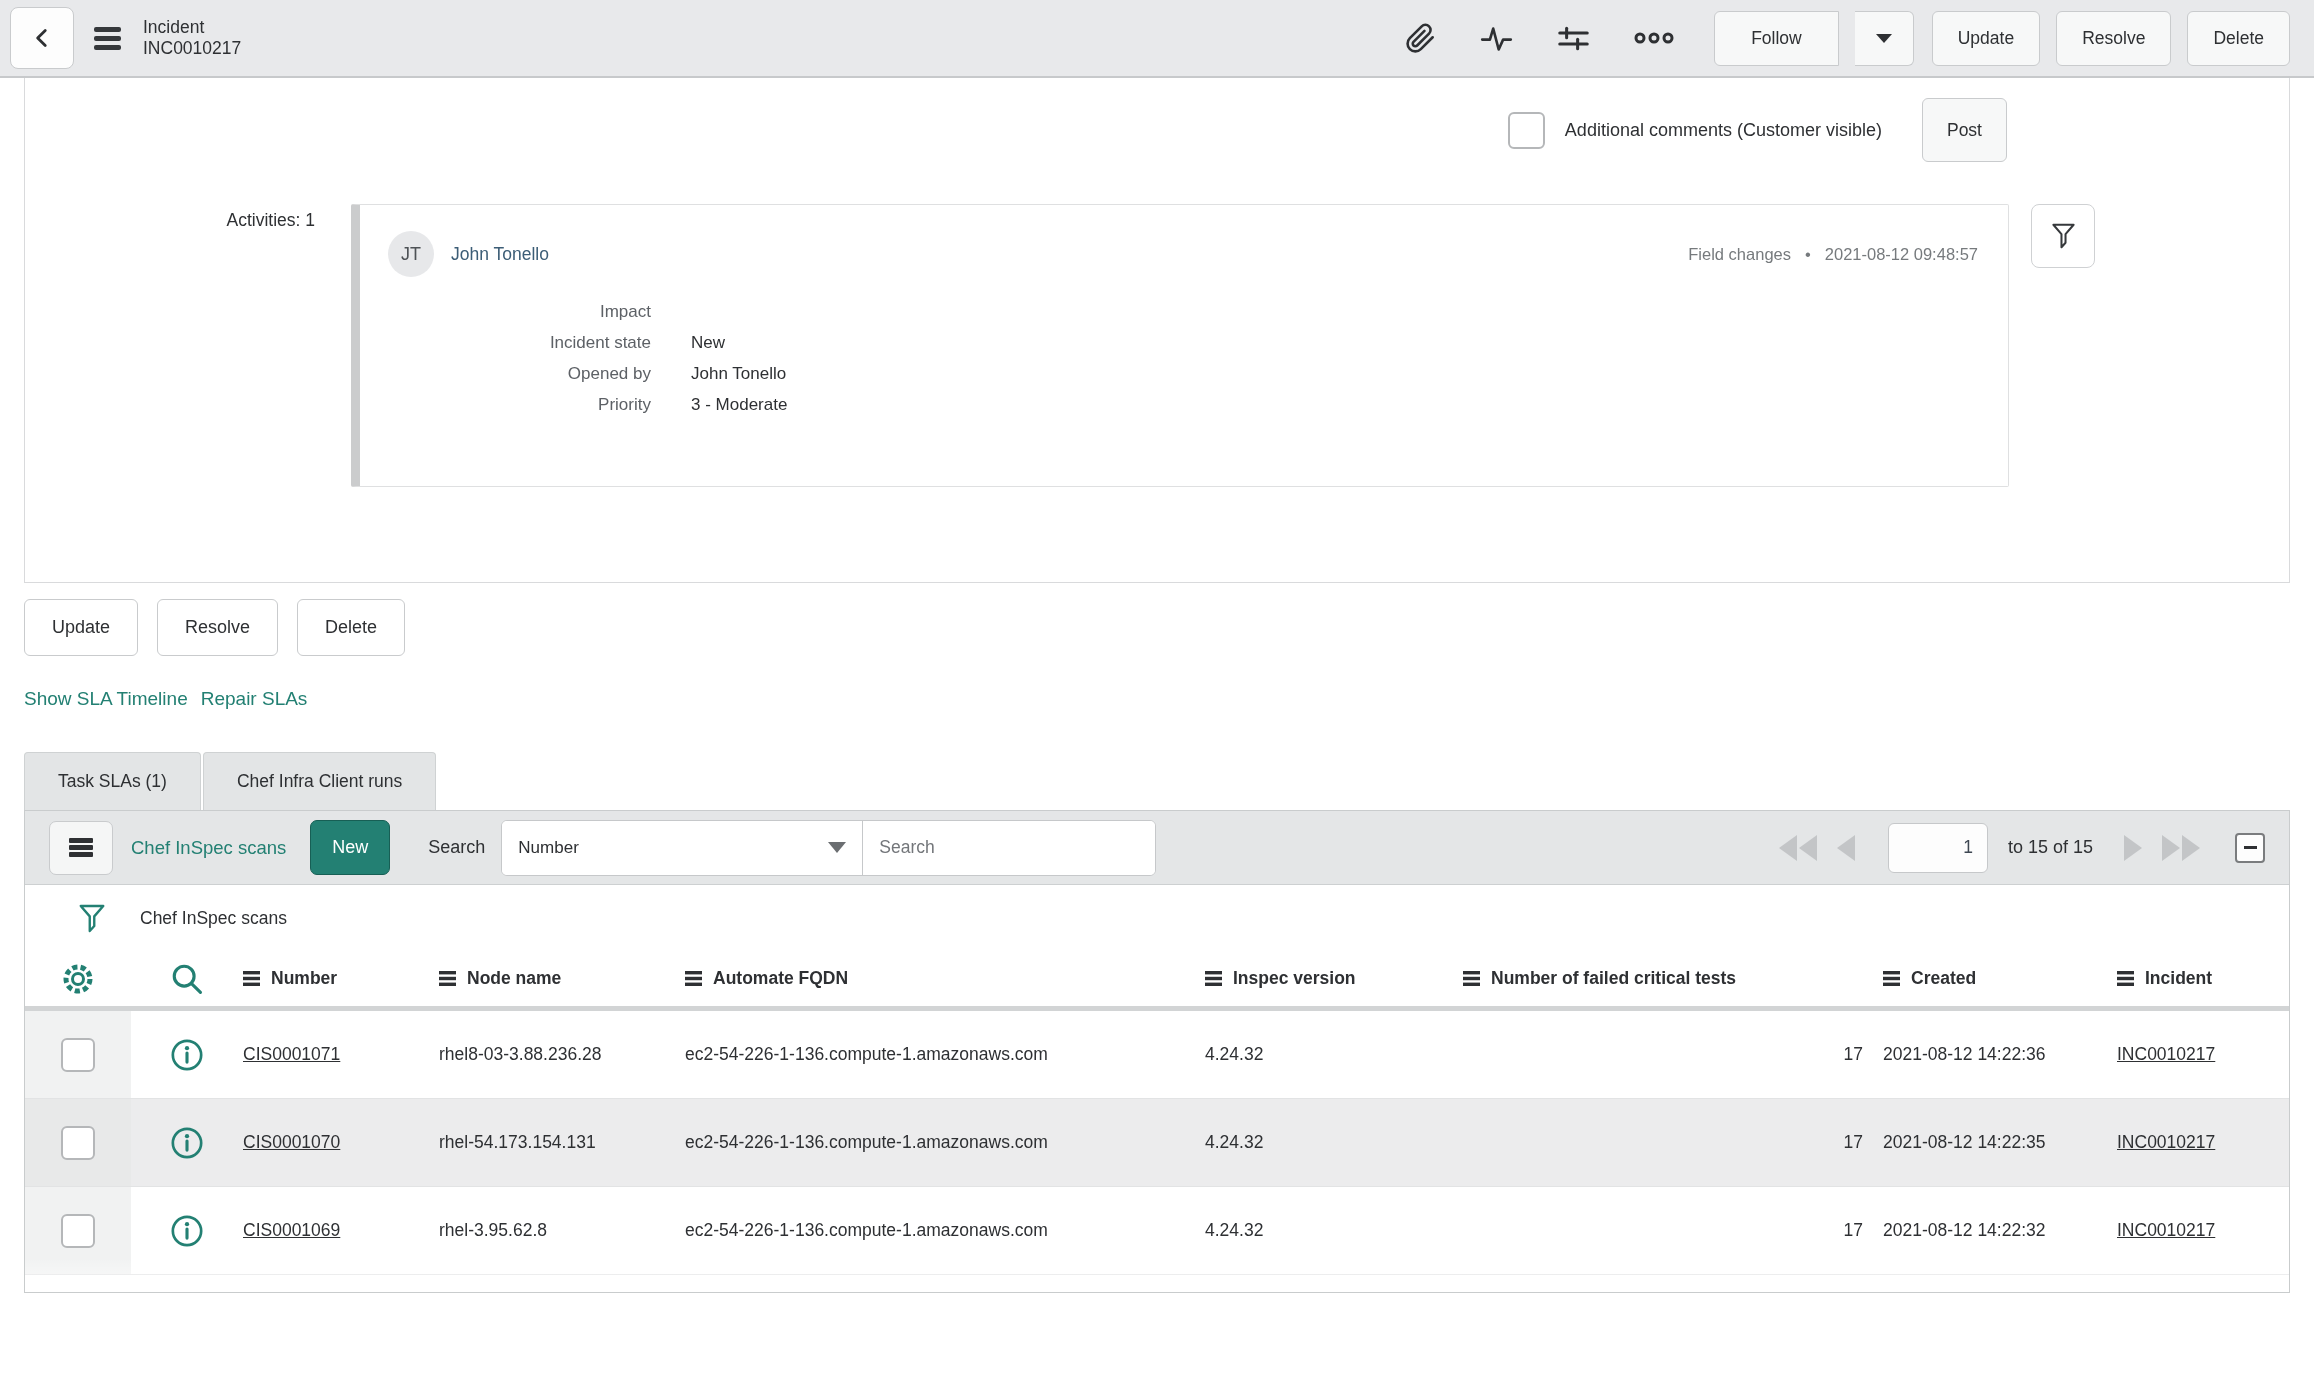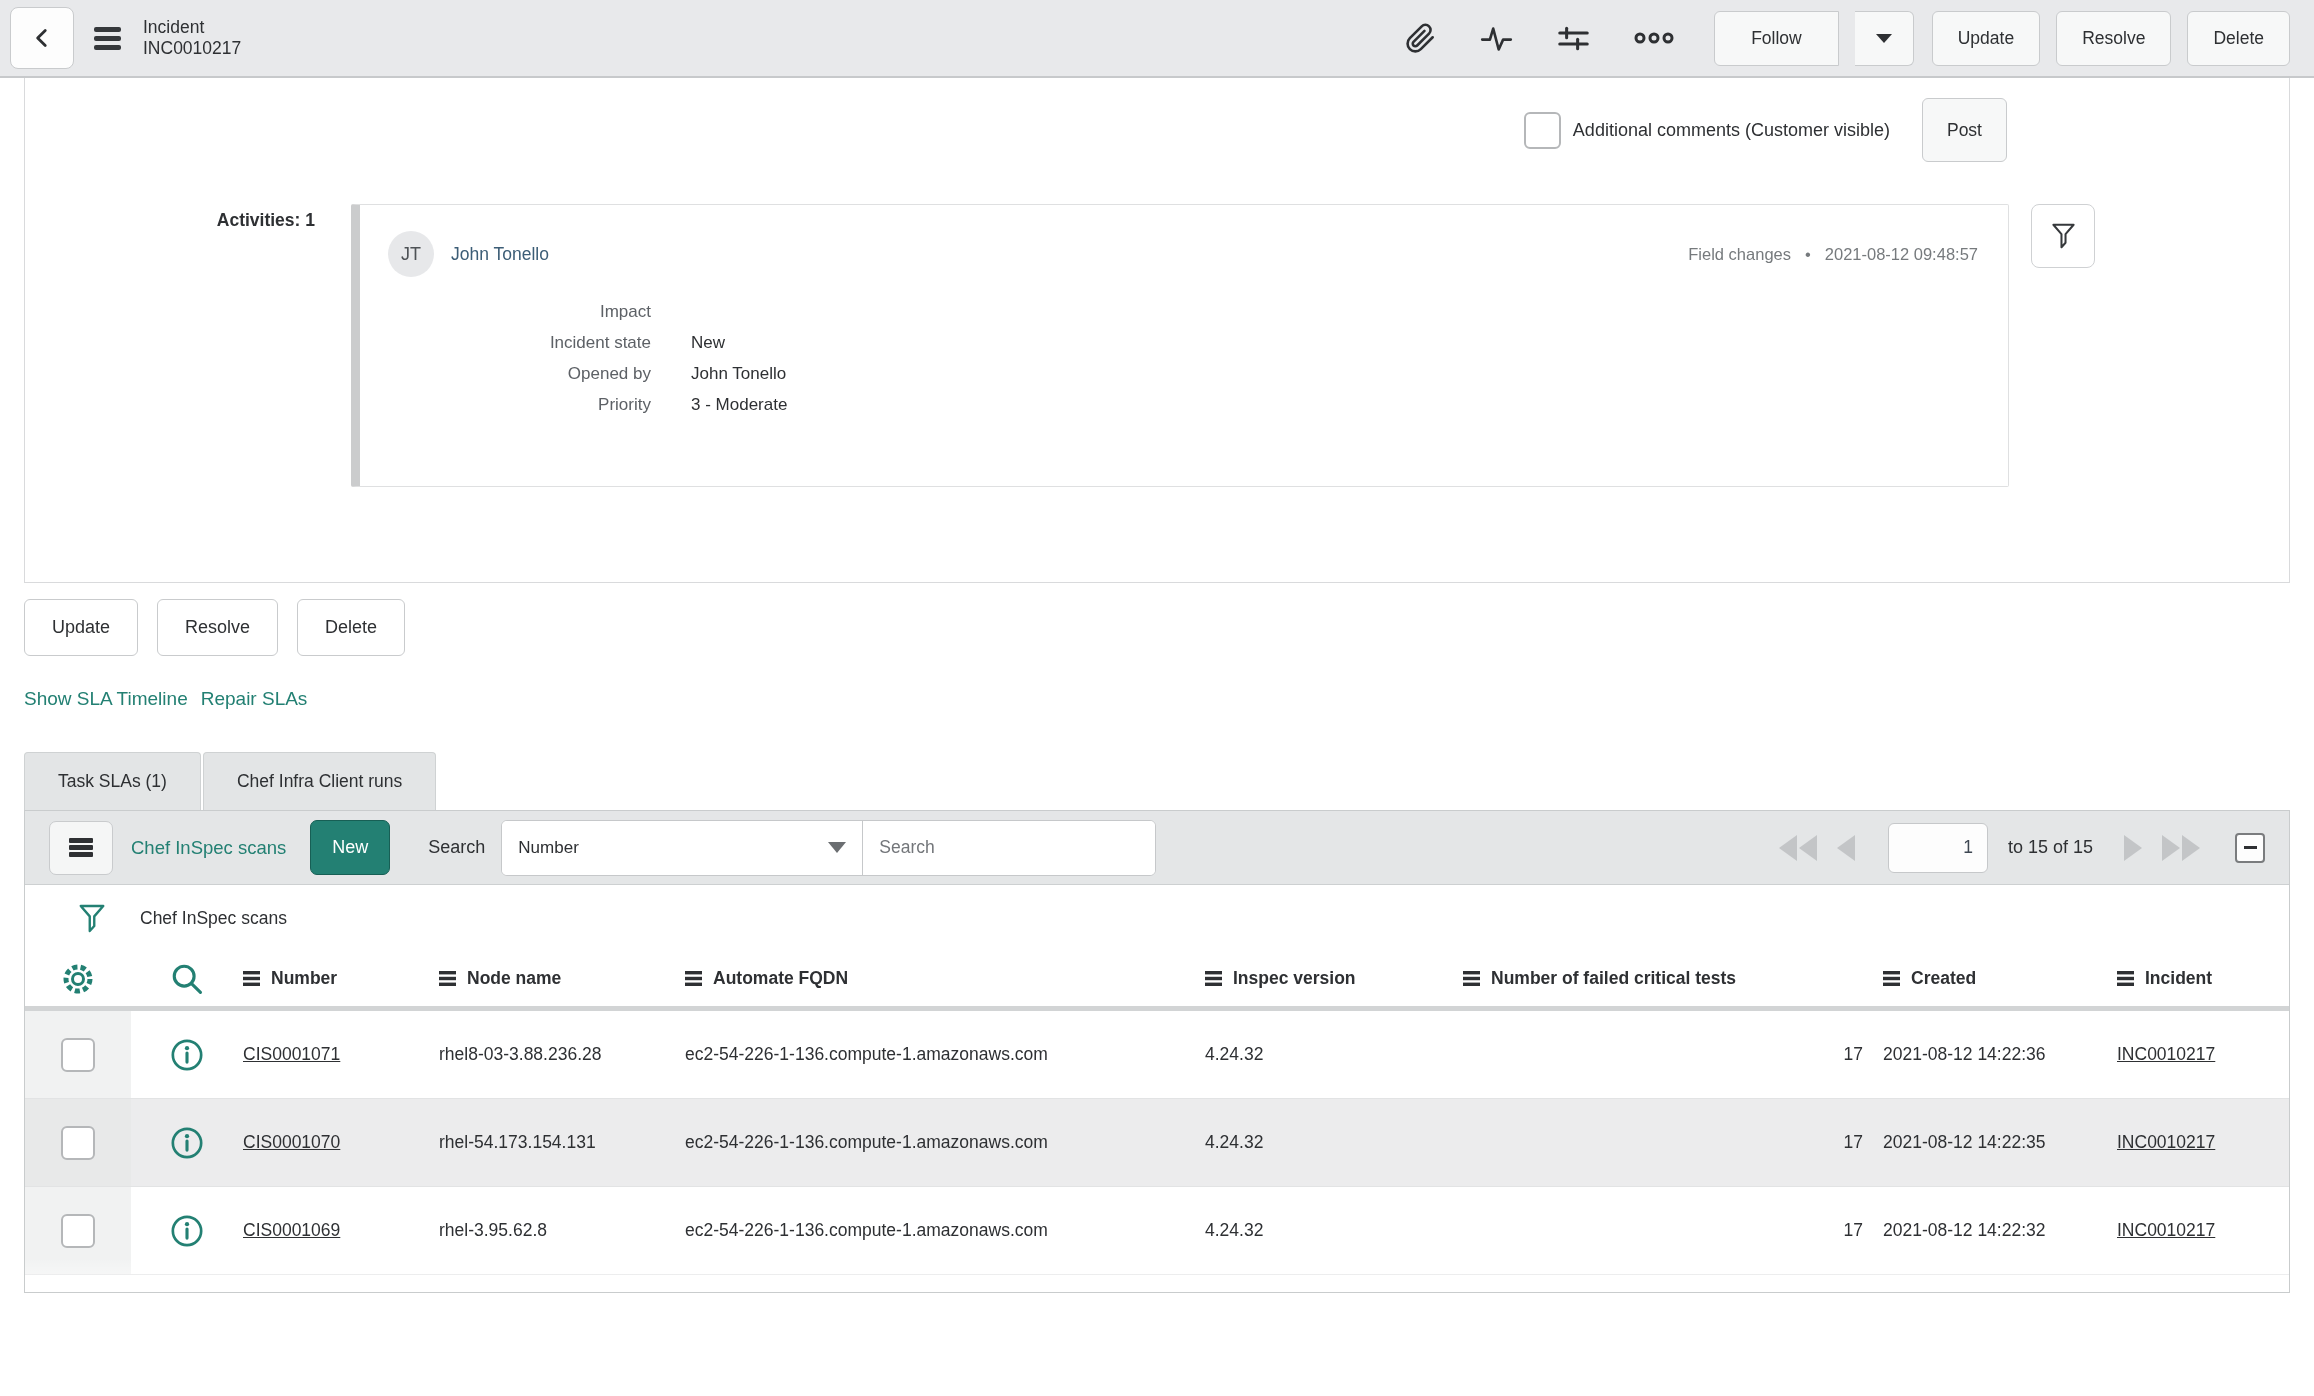--- a/index.html
+++ b/index.html
@@ -40,31 +40,31 @@
   .top-bar .btn + .btn { margin-left: 16px; }
 
   
   .form-section {
     margin: 0 24px; height: 505px;
     border-left: 1px solid #d9dadc; border-right: 1px solid #d9dadc; border-bottom: 1px solid #d9dadc;
     padding-top: 24px; position: relative; background: #fff;
   }
   .comments-row {
     display: flex; align-items: center; justify-content: flex-end;
-    padding-right: 282px; gap: 12px; height: 56px;
+    padding-right: 282px; gap: 20px; height: 56px;
   }
   .checkbox {
     width: 37px; height: 37px; background: #fff; border: 2px solid #b5b7b9;
     border-radius: 6px; cursor: pointer; flex: none;
   }
   .comments-label { font-size: 18px; }
   .post-btn { margin-left: 20px; height: 64px; padding: 0 24px; }
 
   .activities-row { display: flex; margin-top: 46px; align-items: flex-start; }
-  .act-label { width: 326px; text-align: right; padding-right: 36px; padding-top: 6px; font-size: 17.5px; font-weight: bold; }
+  .act-label { width: 326px; text-align: right; padding-right: 36px; padding-top: 6px; font-size: 17.5px; }
   .activity-card {
     width: 1658px; background: #fff; border: 1px solid #dfe0e1; border-radius: 2px;
     border-left: 9px solid #cbcccd; min-height: 283px; padding: 26px 30px 15px 28px;
   }
   .card-head { display: flex; align-items: center; }
   .avatar {
     width: 46px; height: 46px; border-radius: 50%; background: #e7e8ea; color: #4e5256;
     display: flex; align-items: center; justify-content: center; font-size: 18px; flex: none;
   }
   .user-name { margin-left: 17px; color: #3c5d76; font-size: 17.5px; }

